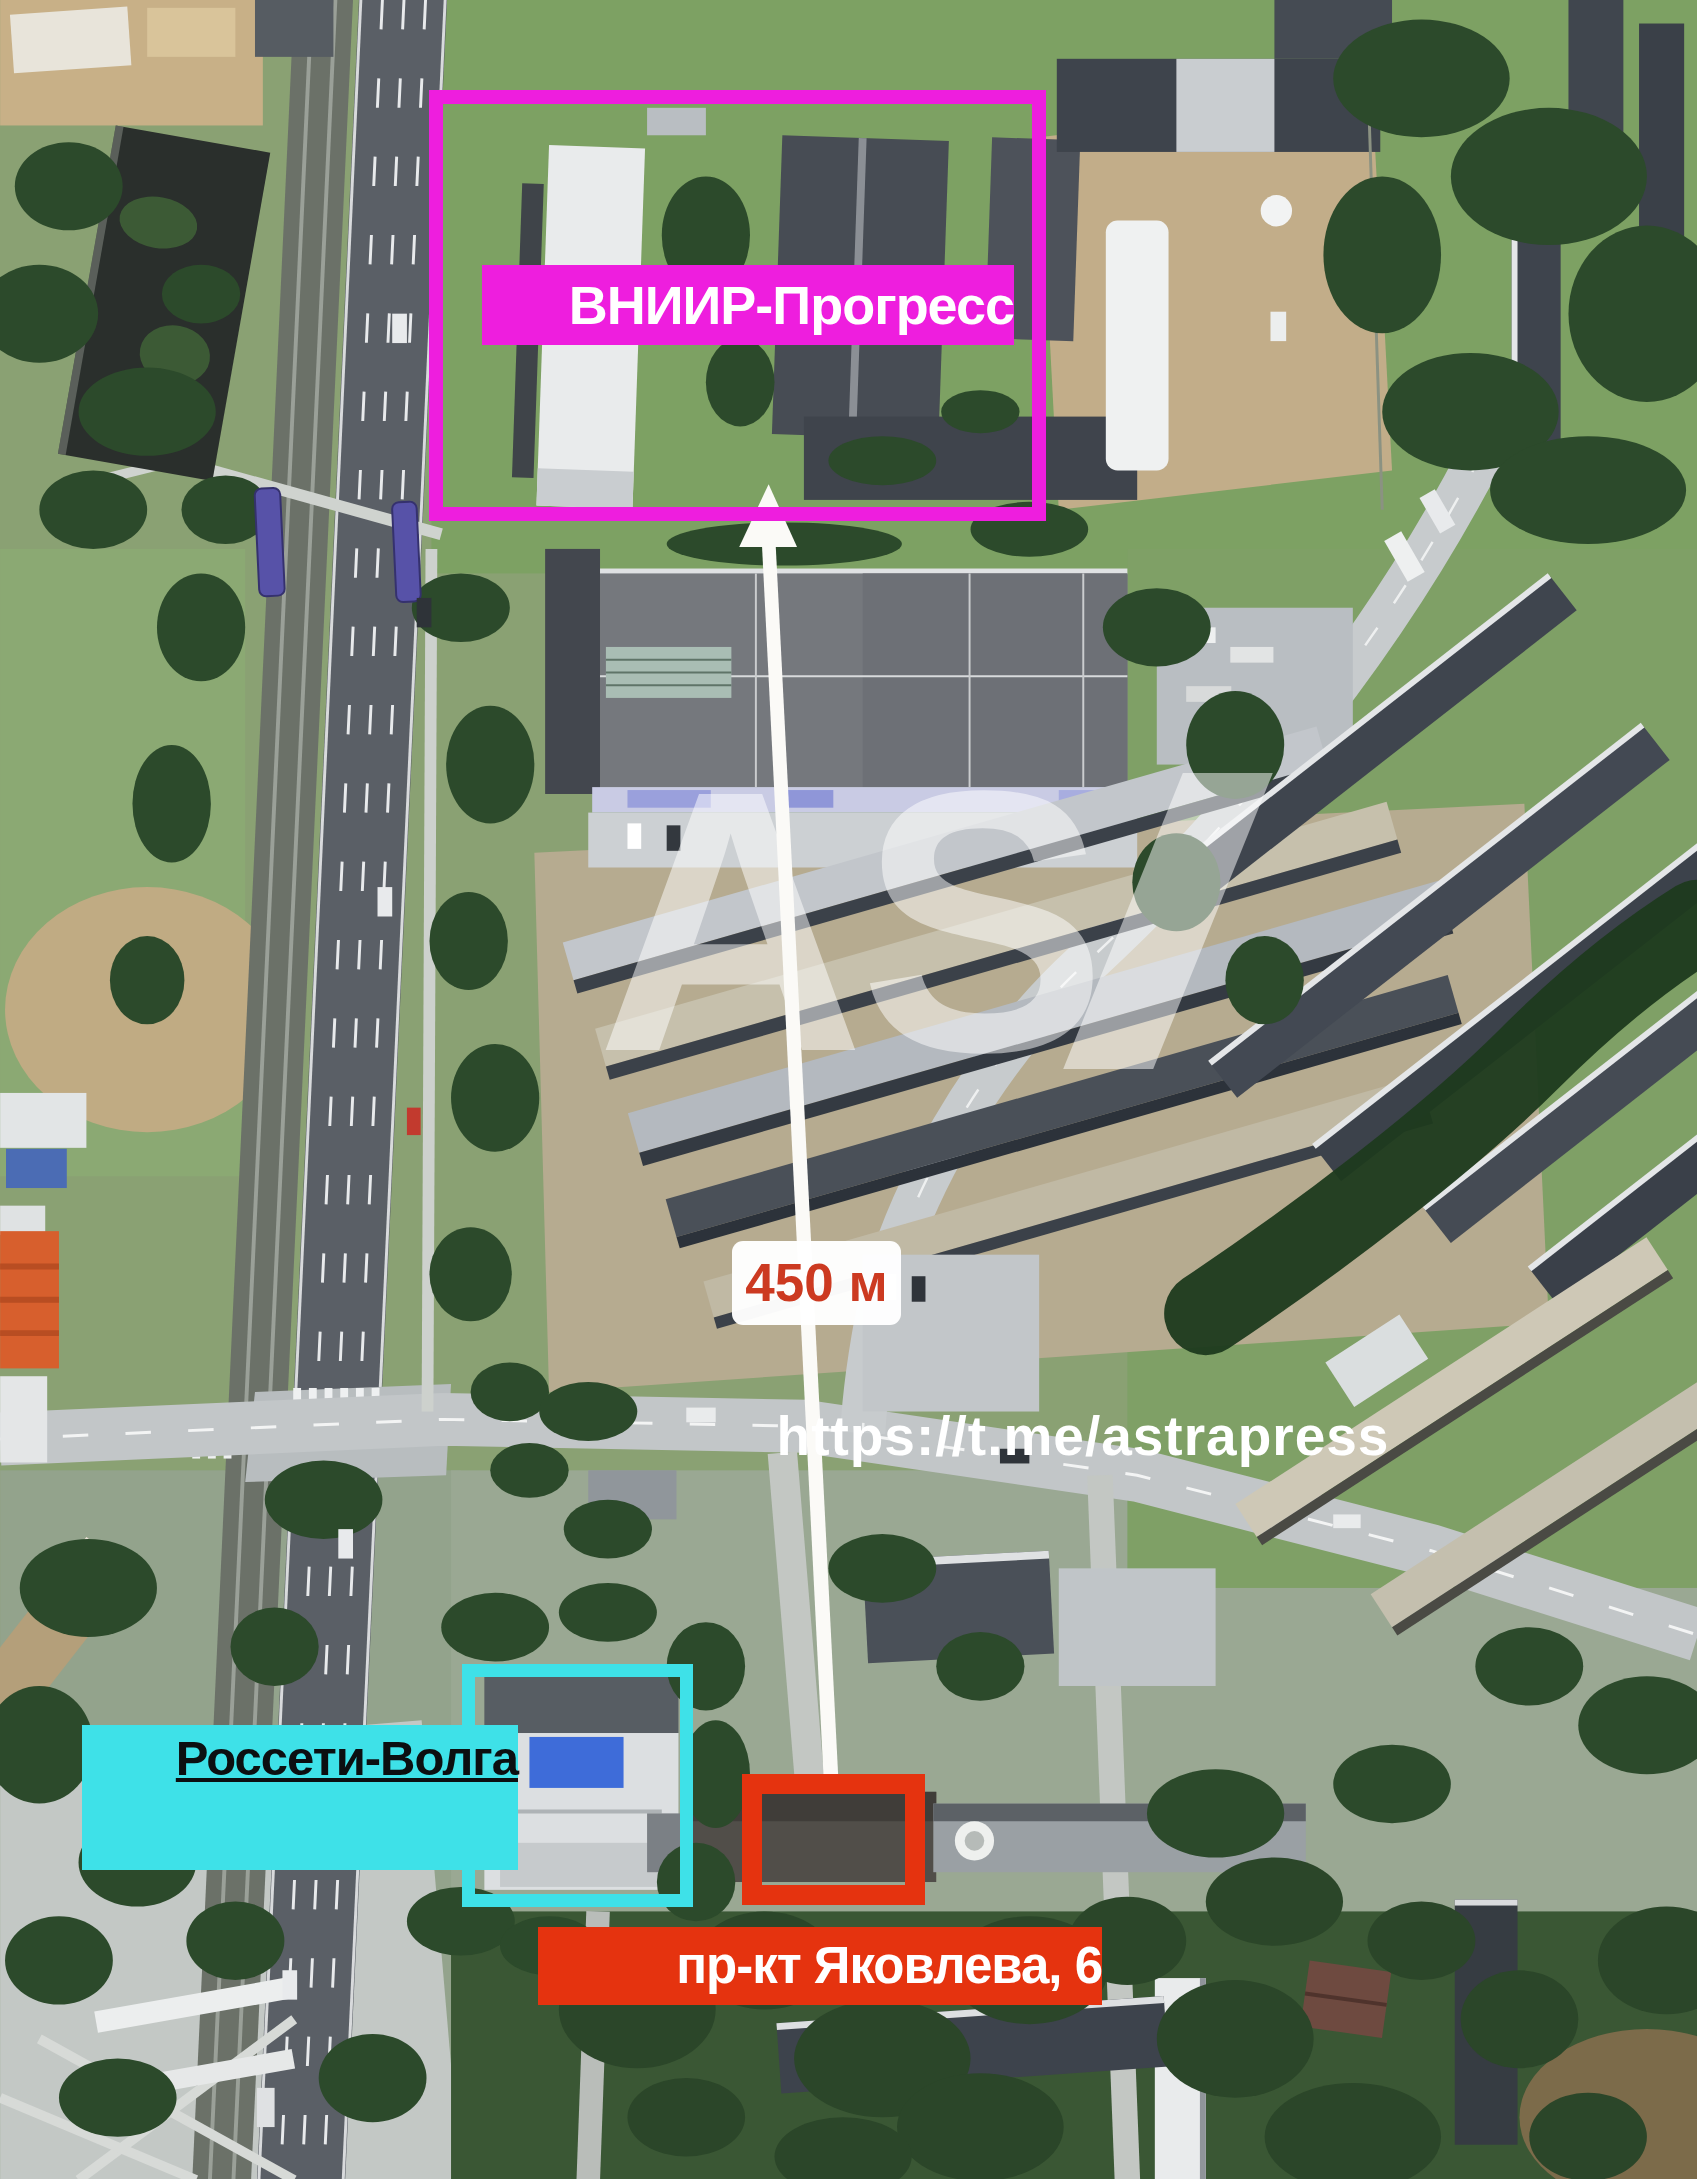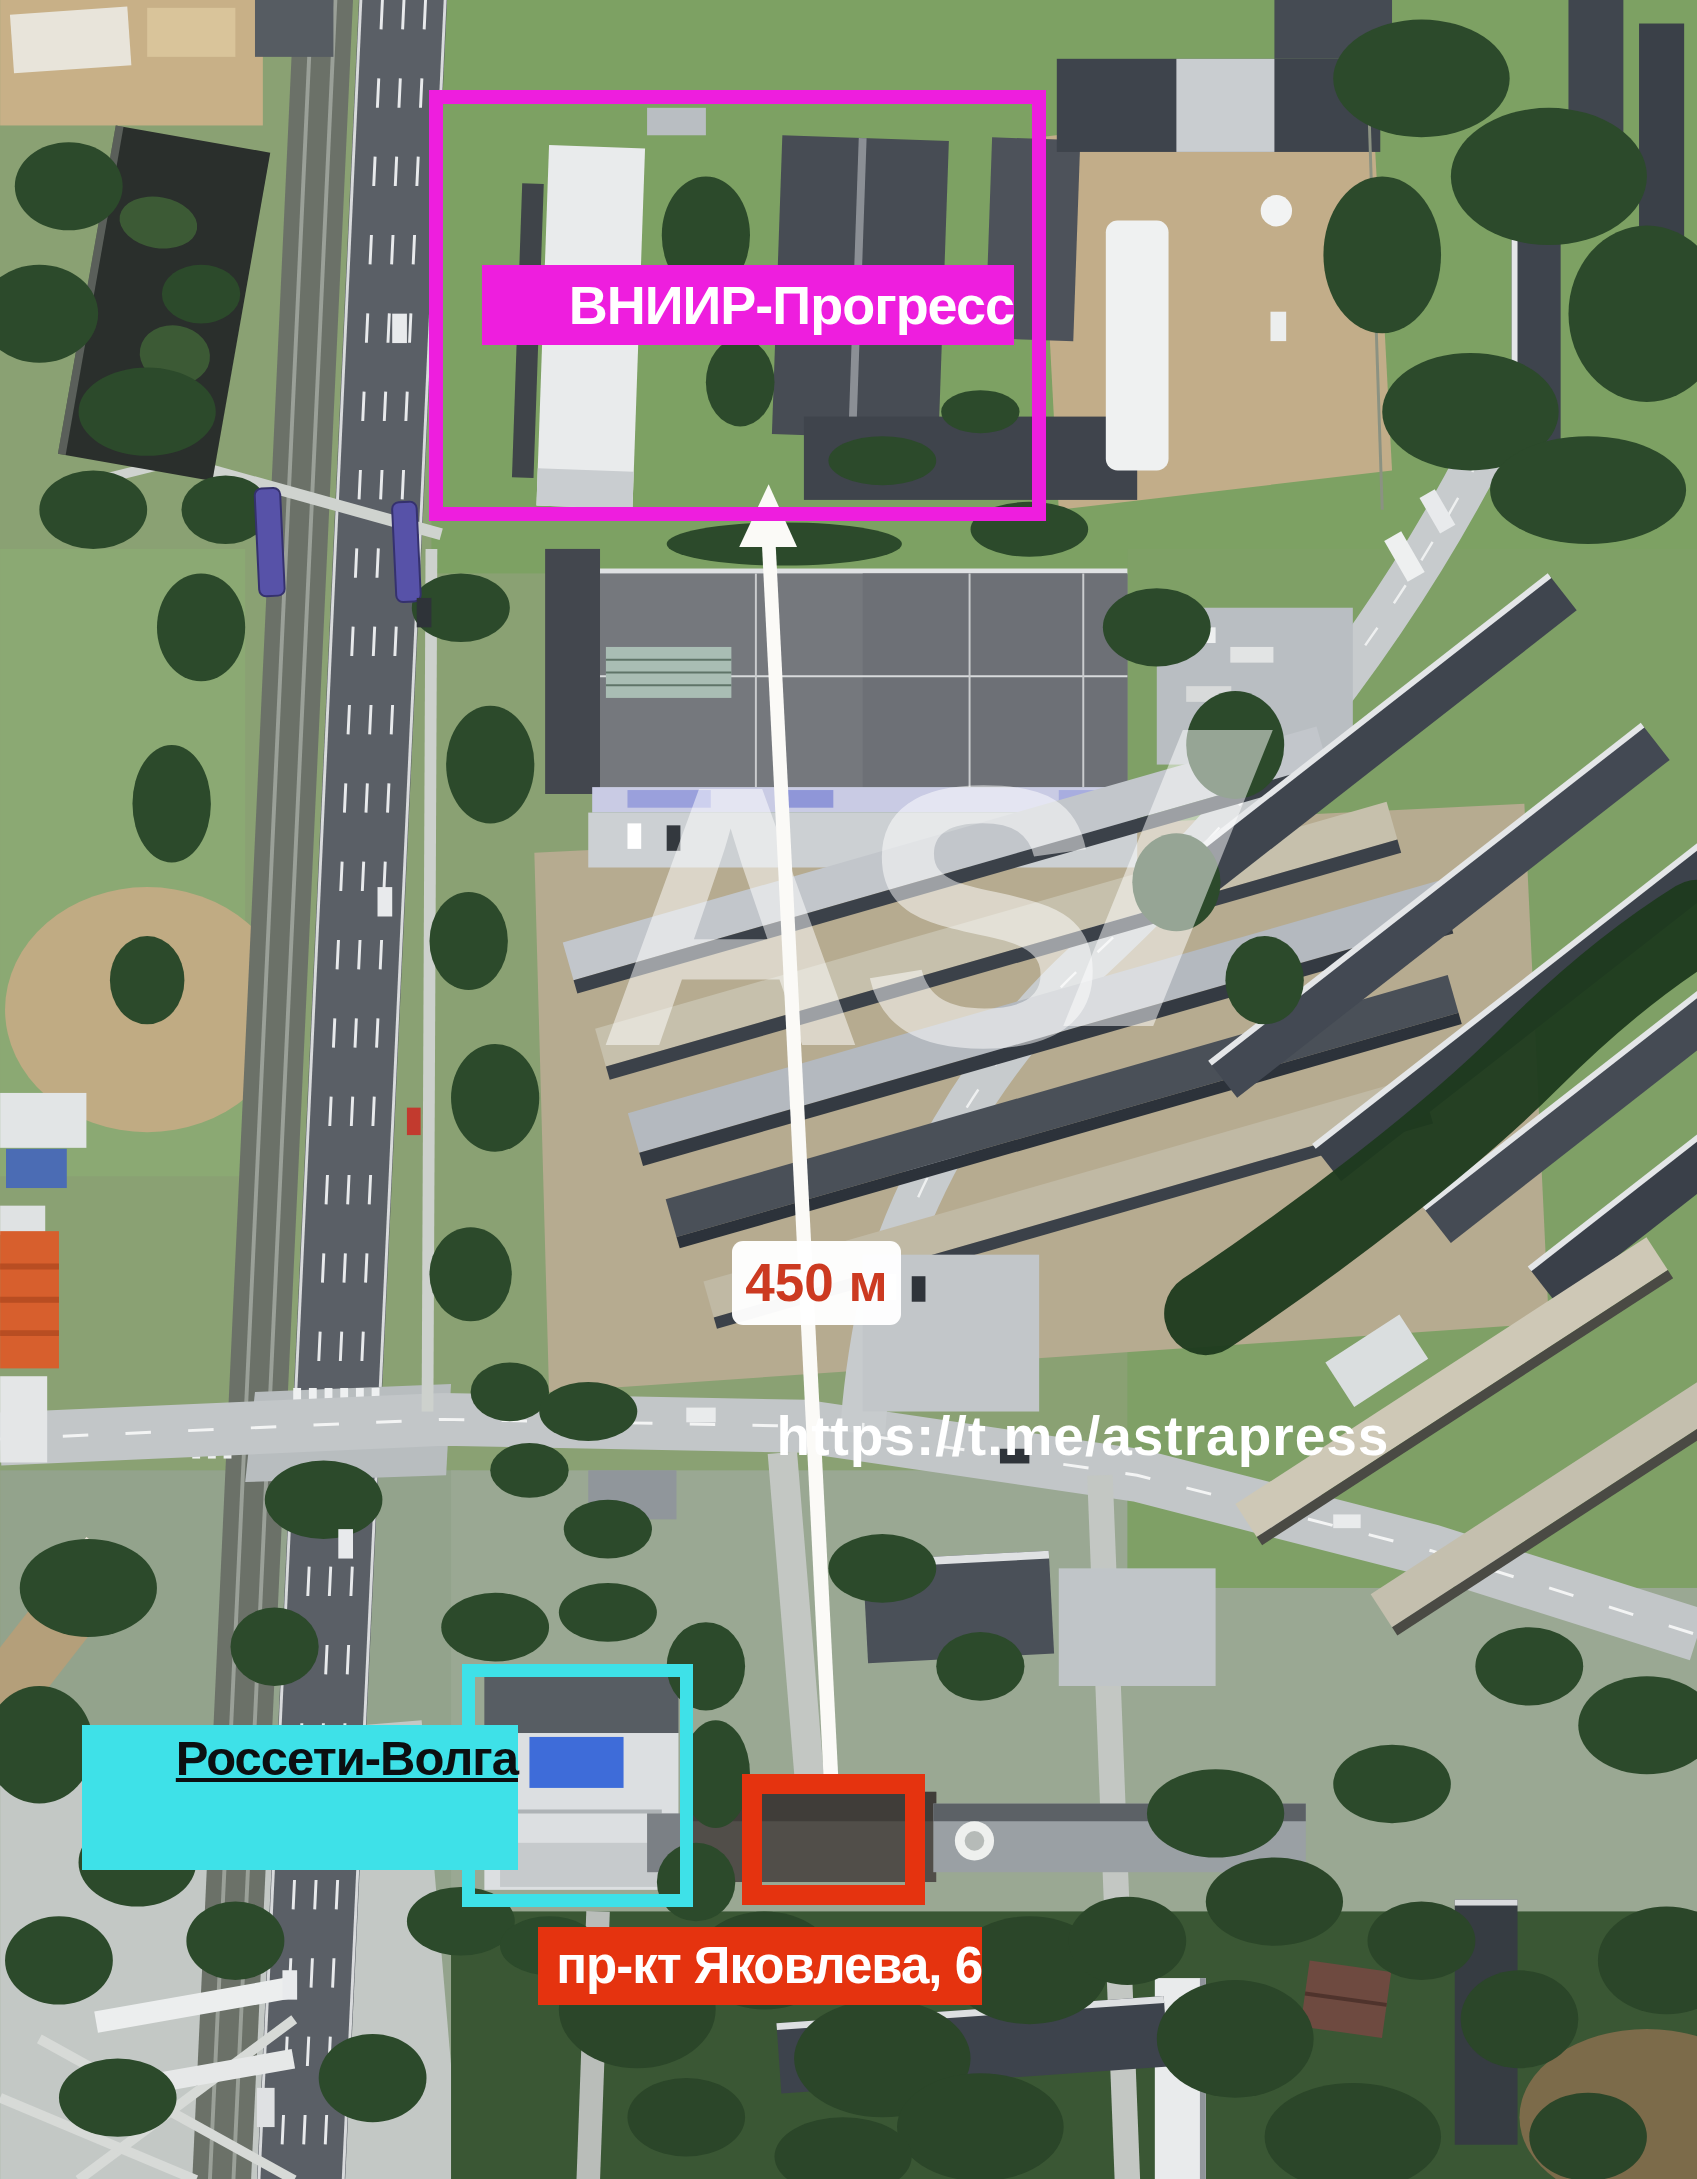--- a/index.html
+++ b/index.html
@@ -4,21 +4,21 @@
 <style>
   html,body{margin:0;padding:0;background:#1c1f22;}
   .stage{
     position:relative;width:1698px;height:2180px;overflow:hidden;
     font-family:"Liberation Sans",sans-serif;background:#8aa173;
   }
   .stage svg.map{position:absolute;left:0;top:0;z-index:0;display:block;}
   
   .watermark{
     position:absolute;left:284px;top:730px;width:1255px;height:382px;z-index:2;
-    display:flex;justify-content:center;
+    display:flex;align-items:center;justify-content:center;
     color:rgba(255,255,255,0.5);font-weight:bold;font-size:372px;line-height:1;
     letter-spacing:-5.9px;user-select:none;white-space:nowrap;
   }
   .wm-slash{
     display:inline-block;width:90px;height:296px;margin:0 13.7px 0 21.6px;
     background:rgba(255,255,255,0.5);transform:skewX(-22deg);
   }
   
   svg.arrow{position:absolute;left:0;top:0;z-index:3;display:block;}
   
@@ -40,21 +40,21 @@
   .link-text{
     position:absolute;z-index:5;left:598px;top:1404px;width:970px;text-align:center;
     color:#fff;font-size:55px;font-weight:bold;letter-spacing:1px;white-space:nowrap;
   }
   .cyan-label{
     left:82px;top:1725px;width:436px;height:145px;padding-top:2px;box-sizing:border-box;
     background:var(--cyan,#3ee1e8);color:var(--labelTextDark,#0c0f11);
     font-size:49px;line-height:63px;letter-spacing:-1px;text-decoration:underline;
   }
   .red-label{
-    left:538px;top:1927px;width:444px;height:78px;line-height:78px;
+    left:538px;top:1927px;width:564px;height:78px;line-height:78px;
     background:var(--red,#e5330f);color:#fff;font-size:51px;letter-spacing:-1px;
   }
 </style>
 </head>
 <body>
 
 <div class="stage">
 
   <svg class="map" width="1698" height="2180" viewBox="0 0 1732 2224">
 

